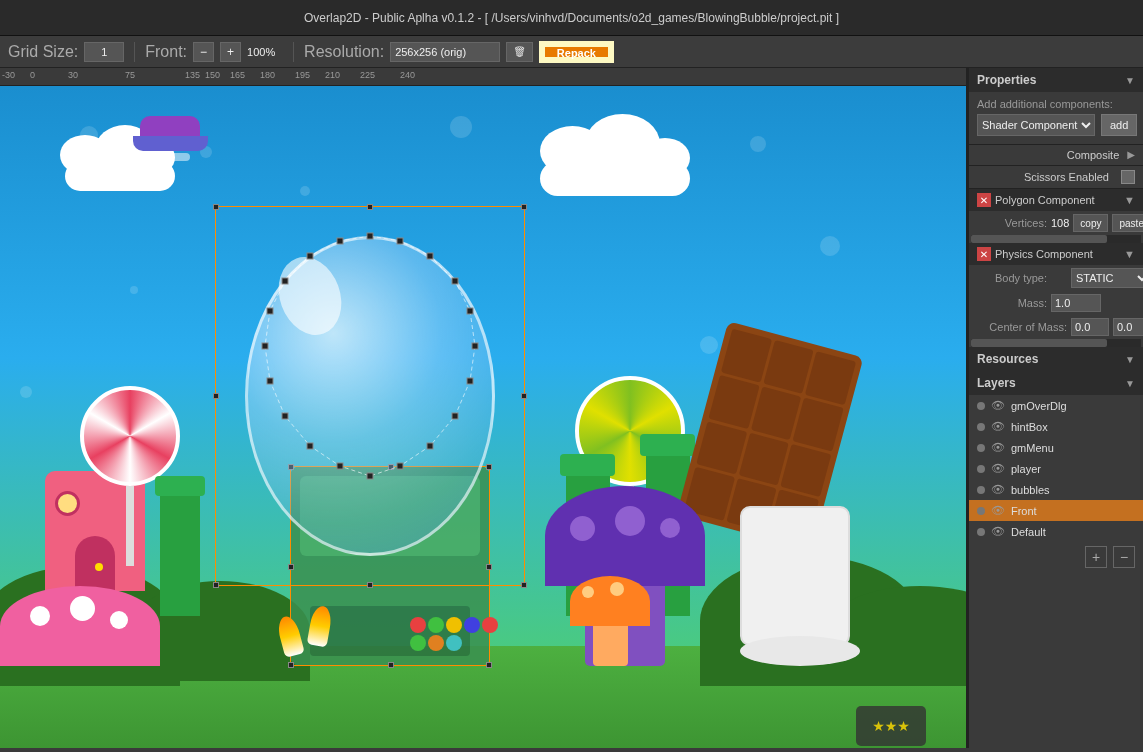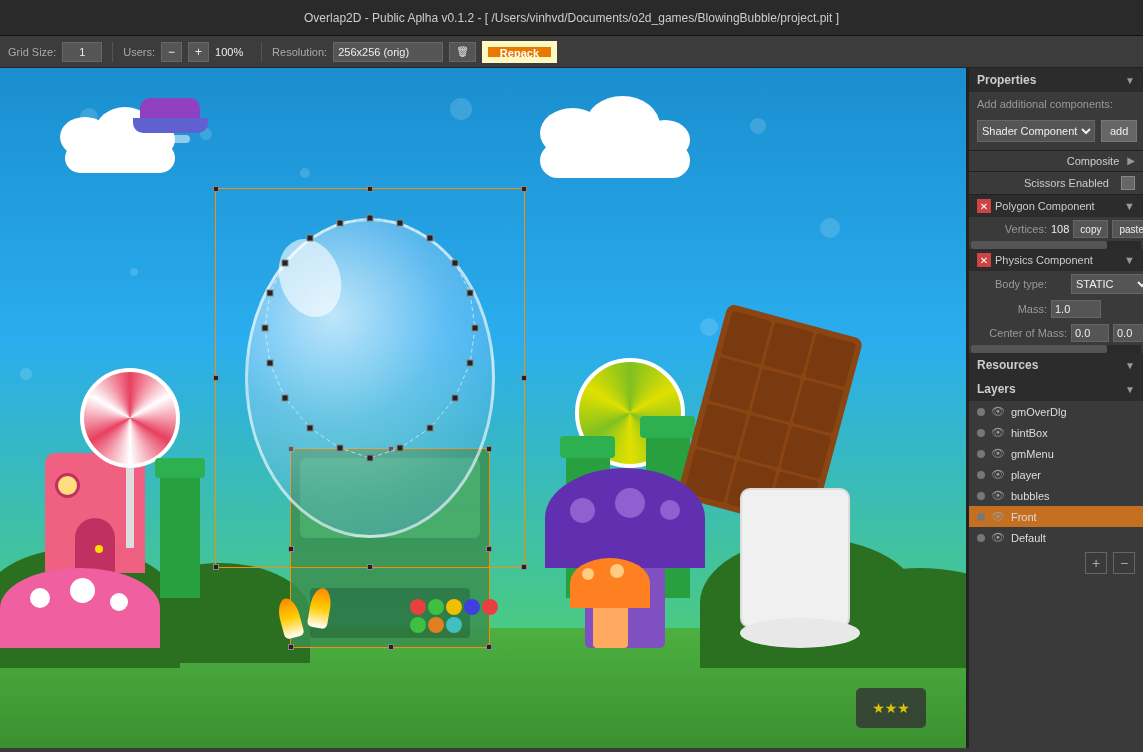--- a/index.html
+++ b/index.html
@@ -9,21 +9,21 @@
     #titlebar {
       width: 100%; height: 36px; background: #2a2a2a; display: flex; align-items: center; justify-content: center;
       color: #ccc; font-size: 12px; border-bottom: 1px solid #111;
     }
 
     
     #toolbar {
       width: 100%; height: 32px; background: #3c3c3c; display: flex; align-items: center; padding: 0 8px; gap: 6px;
       border-bottom: 1px solid #222;
     }
-    .toolbar-label { color: #aaa; font-size: 11px; }
+    .toolbar-label { color: #aaa; font-size: 16px; }
     .toolbar-input {
       background: #555; border: 1px solid #666; color: #eee; height: 20px; width: 40px; text-align: center; font-size: 11px; padding: 0 2px;
     }
     .toolbar-separator { width: 1px; height: 20px; background: #555; margin: 0 4px; }
     .toolbar-btn {
       background: #555; border: 1px solid #666; color: #eee; height: 20px; padding: 0 6px; cursor: pointer; font-size: 12px;
     }
     .zoom-pct { color: #eee; font-size: 11px; min-width: 36px; }
     .resolution-input {
       background: #555; border: 1px solid #666; color: #eee; height: 20px; width: 110px; font-size: 11px; padding: 0 4px;
@@ -158,35 +158,49 @@
 <body>
 
 <div id="titlebar">
   <span>Overlap2D - Public Aplha v0.1.2 - [ /Users/vinhvd/Documents/o2d_games/BlowingBubble/project.pit ]</span>
 </div>
 
 <div id="toolbar">
   <span class="toolbar-label">Grid Size:</span>
   <input class="toolbar-input" type="text" value="1" style="">
   <div class="toolbar-separator"></div>
-  <span class="toolbar-label">Users:</span>
+  <span class="toolbar-label">Front:</span>
   <button class="toolbar-btn">−</button>
   <button class="toolbar-btn">+</button>
   <span class="zoom-pct">100%</span>
   <div class="toolbar-separator"></div>
   <span class="toolbar-label">Resolution:</span>
   <input class="resolution-input" type="text" value="256x256 (orig)" style="">
   <button class="toolbar-btn" style="font-size:10px;">🗑</button>
   <button class="repack-btn">Repack</button>
 </div>
 
 <div id="main">
 
   <div id="canvas-area">
 
+    <div id="ruler-h" style="position:relative; height:18px; background:#3a3a3a; border-bottom:1px solid #222;">
+      <span class="ruler-tick" style="left:2px">-30</span>
+      <span class="ruler-tick" style="left:30px">0</span>
+      <span class="ruler-tick" style="left:68px">30</span>
+      <span class="ruler-tick" style="left:125px">75</span>
+      <span class="ruler-tick" style="left:185px">135</span>
+      <span class="ruler-tick" style="left:205px">150</span>
+      <span class="ruler-tick" style="left:230px">165</span>
+      <span class="ruler-tick" style="left:260px">180</span>
+      <span class="ruler-tick" style="left:295px">195</span>
+      <span class="ruler-tick" style="left:325px">210</span>
+      <span class="ruler-tick" style="left:360px">225</span>
+      <span class="ruler-tick" style="left:400px">240</span>
+    </div>
 
     <div class="game-canvas">
       <div class="canvas-bg"></div>
 
       <div class="sky-dot" style="width:18px;height:18px;top:40px;left:80px;"></div>
       <div class="sky-dot" style="width:12px;height:12px;top:60px;left:200px;"></div>
       <div class="sky-dot" style="width:22px;height:22px;top:30px;left:450px;"></div>
       <div class="sky-dot" style="width:14px;height:14px;top:80px;left:650px;"></div>
       <div class="sky-dot" style="width:16px;height:16px;top:50px;left:750px;"></div>
       <div class="sky-dot" style="width:10px;height:10px;top:100px;left:300px;"></div>
@@ -396,21 +410,21 @@
     </div>
   </div>
 
   <div id="right-panel">
 
     <div class="panel-header">
       <span>Properties</span>
       <span class="collapse-icon">▼</span>
     </div>
 
-    <div class="add-comp-row panel-section" style="flex-direction:column;align-items:flex-start;gap:10px;padding-bottom:8px;">
+    <div class="add-comp-row panel-section" style="flex-direction:column;align-items:flex-start;gap:4px;padding-bottom:8px;">
       <span style="color:#999;font-size:11px;">Add additional components:</span>
       <div style="display:flex;gap:6px;align-items:flex-start;width:100%;">
         <select class="comp-select">
           <option>Shader Component</option>
         </select>
         <button class="add-btn">add</button>
       </div>
     </div>
 
     <div class="composite-row panel-section" style="justify-content:flex-end;padding:4px 8px;">

